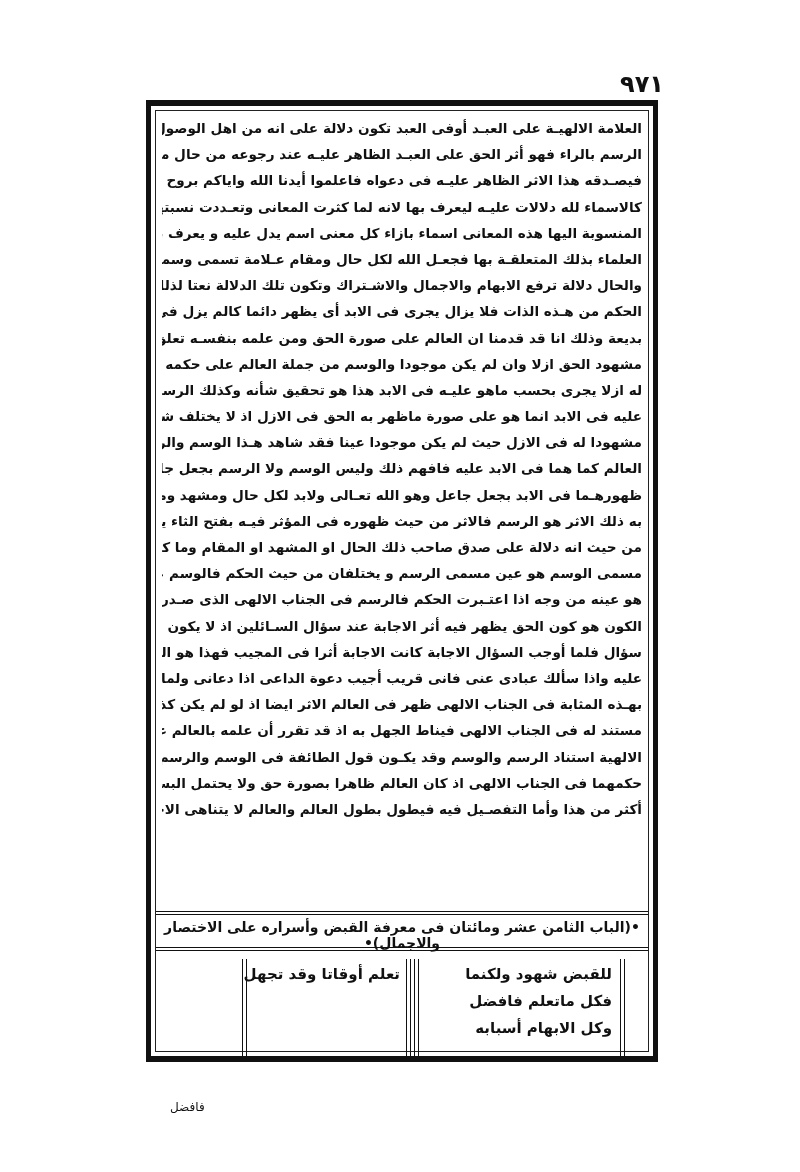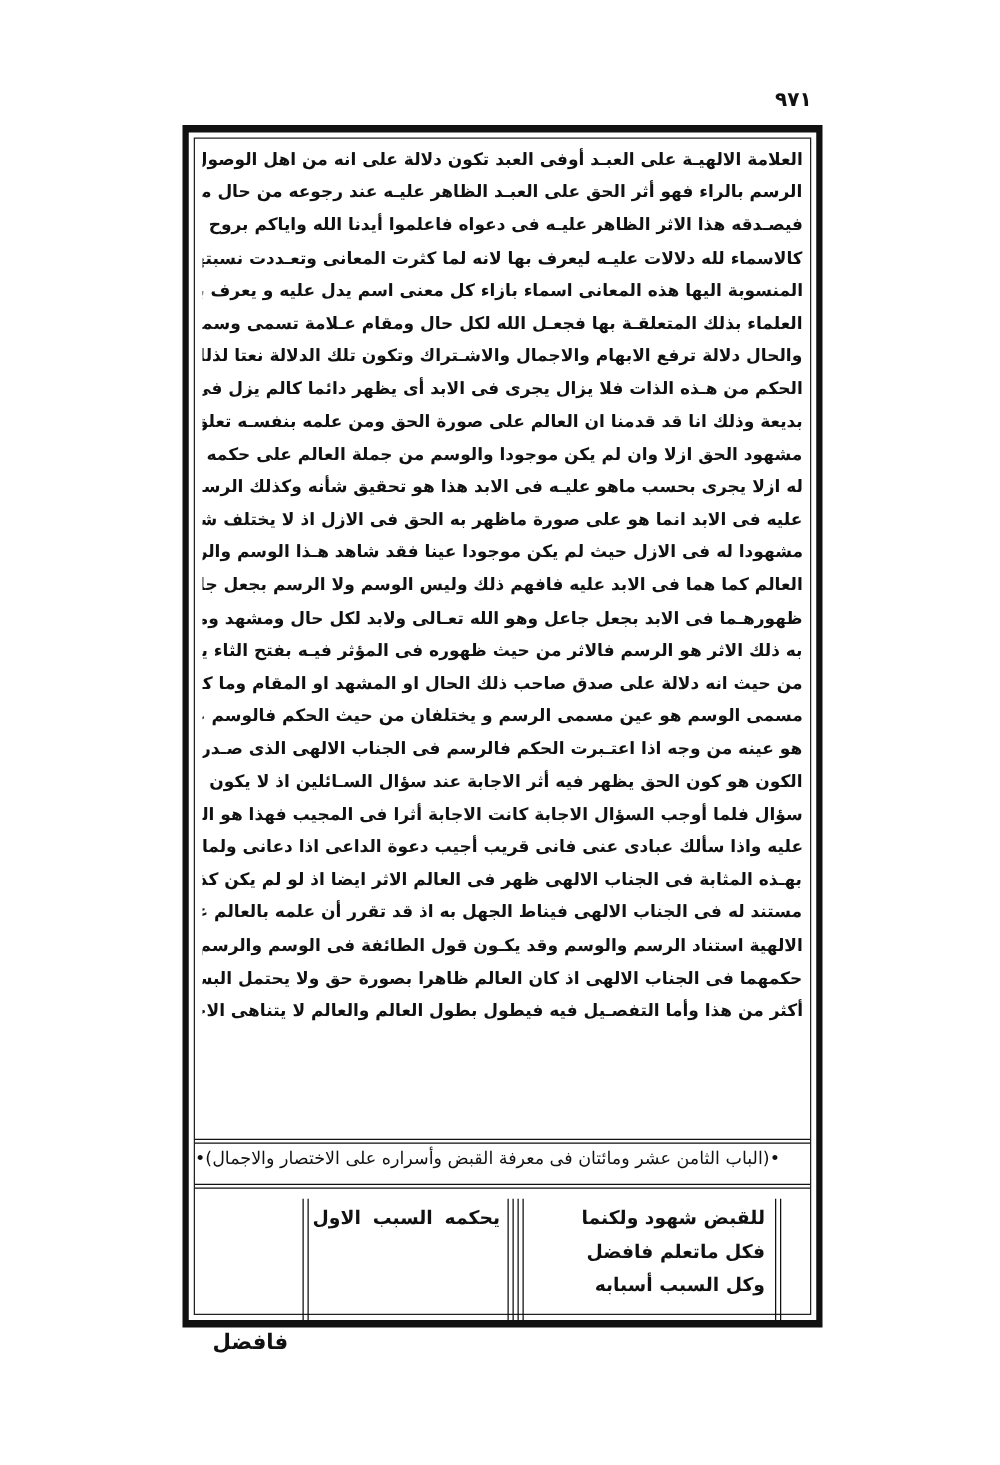--- a/index.html
+++ b/index.html
@@ -1,33 +1,33 @@
 <!DOCTYPE html>
 <html><head>
 <meta charset="utf-8">
 <style>
   html, body { margin:0; padding:0; background:#ffffff; }
   body { width:800px; height:1172px; position:relative; overflow:hidden;
          font-family:"DejaVu Sans", sans-serif; color:#111; }
-  .page-number { position:absolute; left:620px; top:70px; font-size:16px; font-weight:bold; direction:rtl; }
+  .page-number { position:absolute; left:620px; top:70px; font-size:24px; font-weight:bold; direction:rtl; }
   .frame { position:absolute; left:146px; top:100px; width:512px; height:962px;
            border-left:5px solid #111; border-right:5px solid #111;
            border-top:6px solid #111; border-bottom:6px solid #111; box-sizing:border-box; }
   .inner { position:absolute; left:4px; right:4px; top:4px; bottom:4px; border:1px solid #222; }
   .body-text { position:absolute; left:6px; right:6px; top:4px; direction:rtl; text-align:justify;
                font-size:13.6px; line-height:26.2px; font-weight:bold; }
   .body-text .line { display:block; white-space:nowrap; overflow:hidden; text-align:justify; text-align-last:justify; height:26.2px; }
   .body-text .line.last { text-align-last:right; }
   .rule { position:absolute; left:0; right:0; border-top:1px solid #111; }
-  .heading { position:absolute; left:0; right:0; direction:rtl; text-align:left; font-size:14px; font-weight:normal; }
+  .heading { position:absolute; left:0; right:0; direction:rtl; text-align:center; font-size:14px; font-weight:bold; }
   .poem { position:absolute; left:0; right:0; }
   .poem-col { position:absolute; direction:rtl; font-size:15px; font-weight:bold; line-height:27px; }
   .poem-col .verse { display:block; white-space:nowrap; text-align-last:justify; text-align:justify; }
   .vbar { position:absolute; width:3px; border-left:1px solid #111; border-right:1px solid #111; }
-  .catchword { position:absolute; left:170px; top:1064px; font-size:17px; font-weight:bold; direction:rtl; }
+  .catchword { position:absolute; left:170px; top:1100px; font-size:12px; font-weight:normal; direction:rtl; }
 </style>
 </head>
 <body>
 
 <div class="page-number">٩٧١</div>
 
 <div class="frame">
   <div class="inner">
     <div class="body-text" id="body-text">
         <span class="line">العلامة الالهيـة على العبـد أوفى العبد تكون دلالة على انه من اهل الوصول والتحقق واما</span>
@@ -63,25 +63,25 @@
     <div class="rule" style="top:803px;"></div>
     <div class="heading" style="top:808px;">•(الباب الثامن عشر ومائتان فى معرفة القبض وأسراره على الاختصار والاجمال)•</div>
     <div class="rule" style="top:836px;"></div>
     <div class="rule" style="top:839px;"></div>
 
     <div class="poem" style="top:842px; height:108px;">
       <div class="vbar" style="left:464px; top:6px; height:98px;"></div>
       <div class="poem-col" style="left:320px; top:8px; width:136px;">
         <span class="verse">للقبض شهود ولكنما</span>
         <span class="verse">فكل ماتعلم فافضل</span>
-        <span class="verse">وكل السبب أسبابه</span>
+        <span class="verse">وكل الابهام أسبابه</span>
       </div>
       <div class="vbar" style="left:250px; top:6px; height:98px;"></div>
       <div class="vbar" style="left:258px; top:6px; height:98px;"></div>
       <div class="poem-col" style="left:94px; top:8px; width:150px;">
-        <span class="verse">يحكمه السبب الاول</span>
+        <span class="verse">تعلم أوقاتا وقد تجهل</span>
       </div>
       <div class="vbar" style="left:86px; top:6px; height:98px;"></div>
     </div>
   </div>
 </div>
 
 <div class="catchword">فافضل</div>
 
 </body></html>

